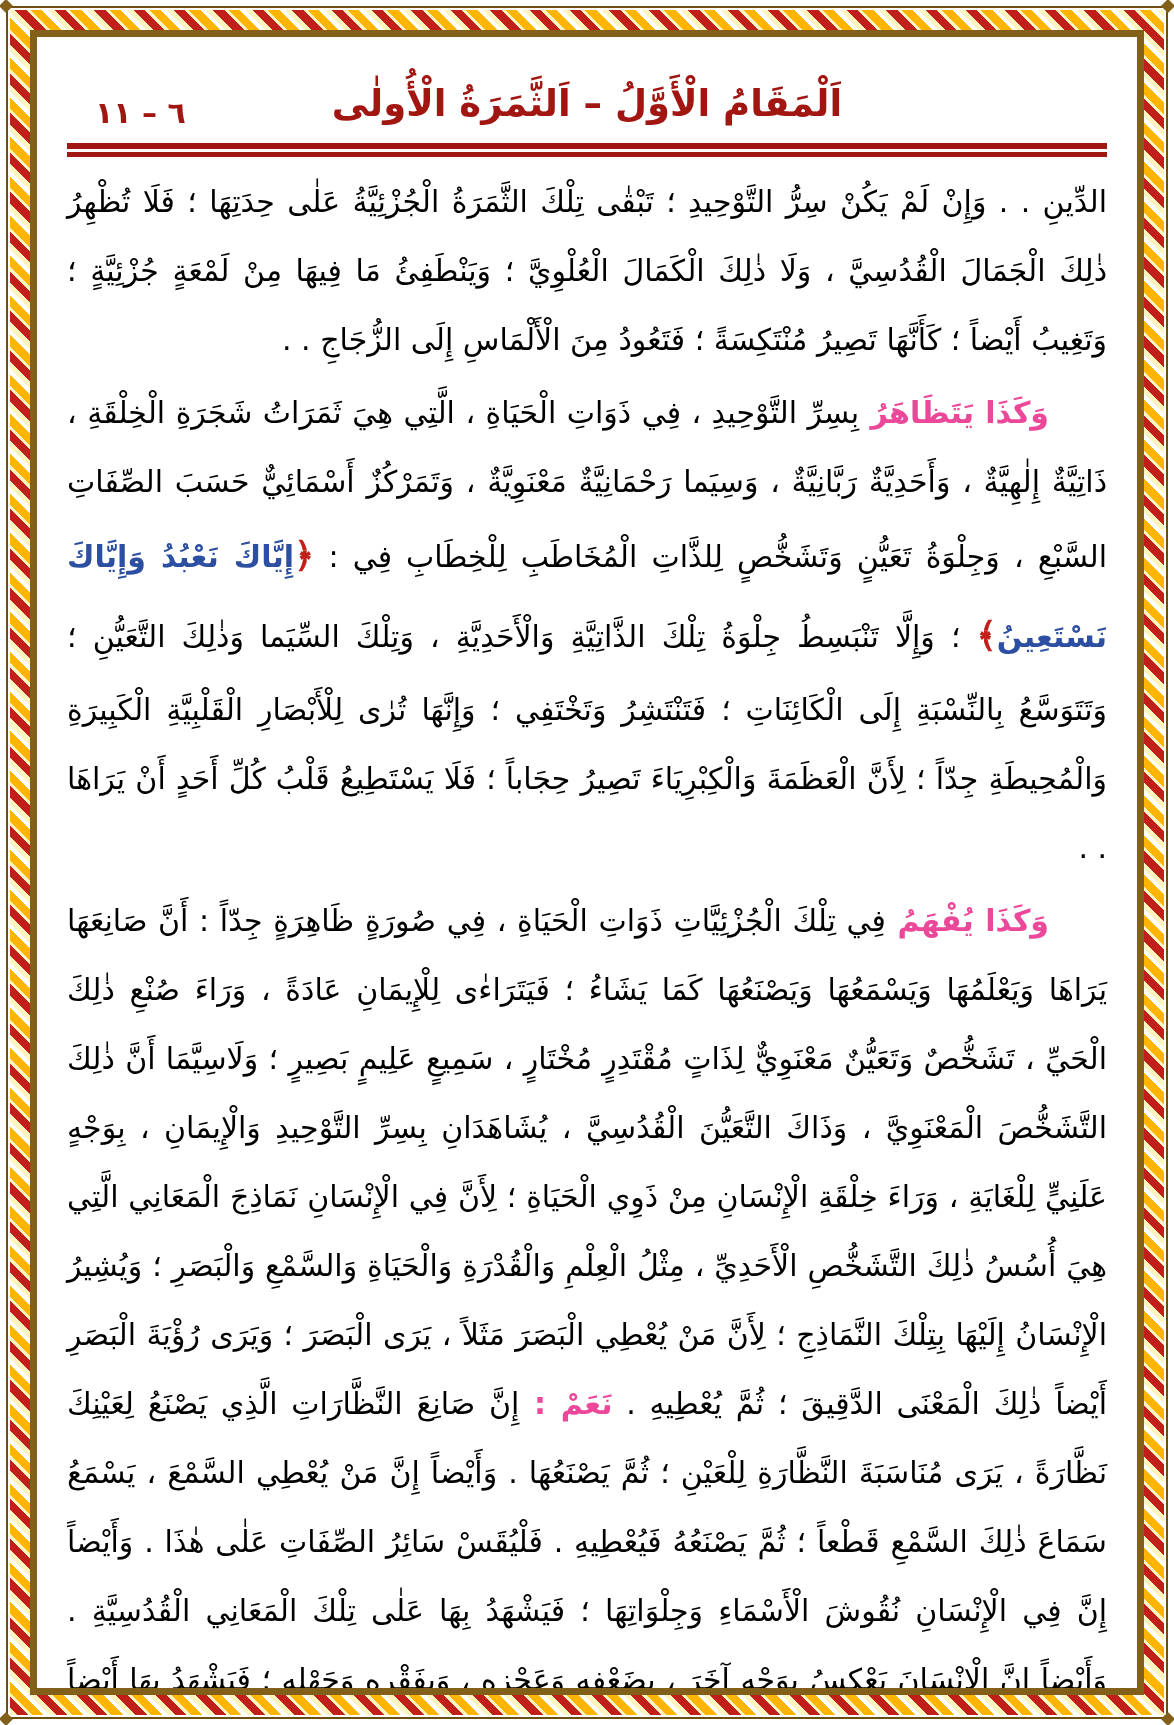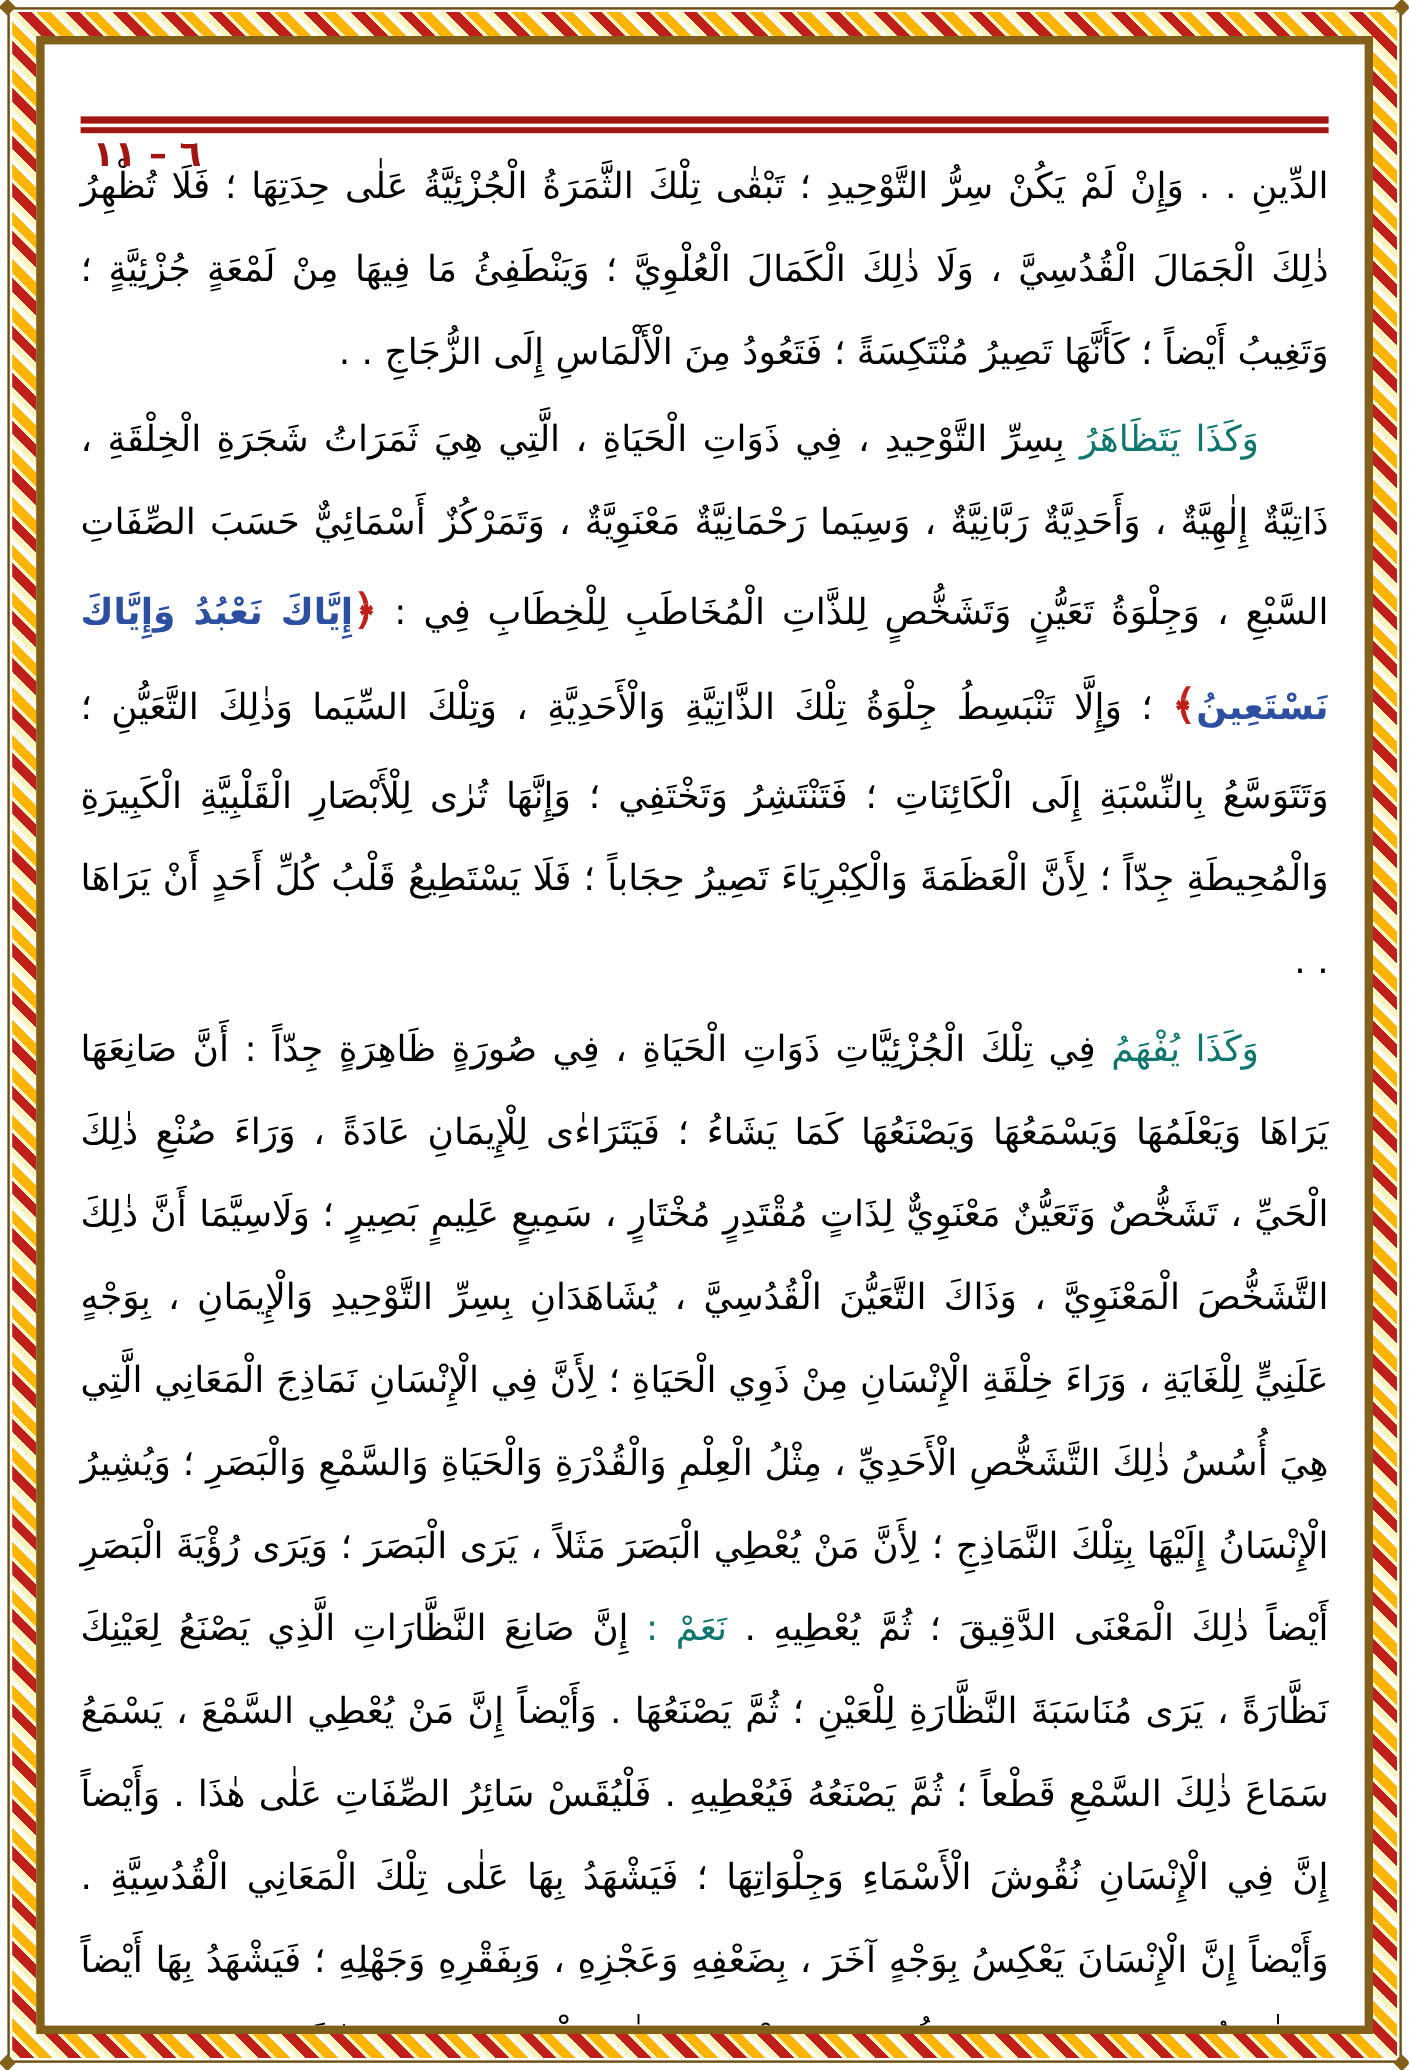--- a/index.html
+++ b/index.html
@@ -24,58 +24,59 @@
         #ffb400 16px 24px, #ffffff 24px 28px);
   }
   .frame-inner {
     height:100%; box-sizing:border-box; overflow:hidden;
     border:7px solid #82601a; background:#ffffff;
     padding:44px 30px 16px 30px;
   }
   
   .header { position:relative; text-align:center; }
   .page-ref {
-    position:absolute; left:10px; top:14px;
+    position:absolute; left:28px; top:14px;
     color:#a21612; font-weight:bold; font-size:30px; letter-spacing:2px;
   }
   .title {
     margin:0; display:inline-block;
     color:#a21612; font-size:37px; font-weight:bold; line-height:1.25;
   }
   .rule {
     margin-top:16px; height:3px;
     border-top:6px solid #a21612; border-bottom:5px solid #a21612;
   }
   
   .body {
     margin-top:10px; color:#000;
     font-size:30px; line-height:2.3;
     text-align:justify; text-justify:inter-word;
   }
   p.para { margin:0 0 4px 0; }
   p.para.indent { text-indent:58px; }
   .run-normal  { color:#000; }
-  .run-red     { color:#0f766e; font-weight:normal; }
+  .run-red     { color:#ec4899; font-weight:bold; }
   .run-verse   { color:#2d4fa1; font-weight:bold;margin-top:24px; }
   .run-bracket { color:#c1201a; font-weight:bold; font-size:1.15em; }
 </style>
 </head>
 <body>
 
 <div class="page">
   <div class="frame-outer">
     <div class="corner tl"></div>
     <div class="corner tr"></div>
     <div class="corner bl"></div>
     <div class="corner br"></div>
     <div class="frame-band">
       <div class="frame-inner">
 
         <header class="header">
           <div class="page-ref">٦ – ١١</div>
+          <h1 class="title">اَلْمَقَامُ الْأَوَّلُ – اَلثَّمَرَةُ الْأُولٰى</h1>
           <div class="rule"></div>
         </header>
 
         <main class="body">
             <p class="para"><span class="run-normal">الدِّينِ . . وَإِنْ لَمْ يَكُنْ سِرُّ التَّوْحِيدِ ؛ تَبْقٰى تِلْكَ الثَّمَرَةُ الْجُزْئِيَّةُ عَلٰى حِدَتِهَا ؛ فَلَا تُظْهِرُ ذٰلِكَ الْجَمَالَ الْقُدُسِيَّ ، وَلَا ذٰلِكَ الْكَمَالَ الْعُلْوِيَّ ؛ وَيَنْطَفِئُ مَا فِيهَا مِنْ لَمْعَةٍ جُزْئِيَّةٍ ؛ وَتَغِيبُ أَيْضاً ؛ كَأَنَّهَا تَصِيرُ مُنْتَكِسَةً ؛ فَتَعُودُ مِنَ الْأَلْمَاسِ إِلَى الزُّجَاجِ . .</span></p>
             <p class="para indent"><span class="run-red">وَكَذَا يَتَظَاهَرُ </span><span class="run-normal">بِسِرِّ التَّوْحِيدِ ، فِي ذَوَاتِ الْحَيَاةِ ، الَّتِي هِيَ ثَمَرَاتُ شَجَرَةِ الْخِلْقَةِ ، ذَاتِيَّةٌ إِلٰهِيَّةٌ ، وَأَحَدِيَّةٌ رَبَّانِيَّةٌ ، وَسِيَما رَحْمَانِيَّةٌ مَعْنَوِيَّةٌ ، وَتَمَرْكُزٌ أَسْمَائِيٌّ حَسَبَ الصِّفَاتِ السَّبْعِ ، وَجِلْوَةُ تَعَيُّنٍ وَتَشَخُّصٍ لِلذَّاتِ الْمُخَاطَبِ لِلْخِطَابِ فِي : </span><span class="run-bracket">﴿</span><span class="run-verse">إِيَّاكَ نَعْبُدُ وَإِيَّاكَ نَسْتَعِينُ</span><span class="run-bracket">﴾</span><span class="run-normal"> ؛ وَإِلَّا تَنْبَسِطُ جِلْوَةُ تِلْكَ الذَّاتِيَّةِ وَالْأَحَدِيَّةِ ، وَتِلْكَ السِّيَما وَذٰلِكَ التَّعَيُّنِ ؛ وَتَتَوَسَّعُ بِالنِّسْبَةِ إِلَى الْكَائِنَاتِ ؛ فَتَنْتَشِرُ وَتَخْتَفِي ؛ وَإِنَّهَا تُرٰى لِلْأَبْصَارِ الْقَلْبِيَّةِ الْكَبِيرَةِ وَالْمُحِيطَةِ جِدّاً ؛ لِأَنَّ الْعَظَمَةَ وَالْكِبْرِيَاءَ تَصِيرُ حِجَاباً ؛ فَلَا يَسْتَطِيعُ قَلْبُ كُلِّ أَحَدٍ أَنْ يَرَاهَا . .</span></p>
             <p class="para indent"><span class="run-red">وَكَذَا يُفْهَمُ </span><span class="run-normal">فِي تِلْكَ الْجُزْئِيَّاتِ ذَوَاتِ الْحَيَاةِ ، فِي صُورَةٍ ظَاهِرَةٍ جِدّاً : أَنَّ صَانِعَهَا يَرَاهَا وَيَعْلَمُهَا وَيَسْمَعُهَا وَيَصْنَعُهَا كَمَا يَشَاءُ ؛ فَيَتَرَاءٰى لِلْإِيمَانِ عَادَةً ، وَرَاءَ صُنْعِ ذٰلِكَ الْحَيِّ ، تَشَخُّصٌ وَتَعَيُّنٌ مَعْنَوِيٌّ لِذَاتٍ مُقْتَدِرٍ مُخْتَارٍ ، سَمِيعٍ عَلِيمٍ بَصِيرٍ ؛ وَلَاسِيَّمَا أَنَّ ذٰلِكَ التَّشَخُّصَ الْمَعْنَوِيَّ ، وَذَاكَ التَّعَيُّنَ الْقُدُسِيَّ ، يُشَاهَدَانِ بِسِرِّ التَّوْحِيدِ وَالْإِيمَانِ ، بِوَجْهٍ عَلَنِيٍّ لِلْغَايَةِ ، وَرَاءَ خِلْقَةِ الْإِنْسَانِ مِنْ ذَوِي الْحَيَاةِ ؛ لِأَنَّ فِي الْإِنْسَانِ نَمَاذِجَ الْمَعَانِي الَّتِي هِيَ أُسُسُ ذٰلِكَ التَّشَخُّصِ الْأَحَدِيِّ ، مِثْلُ الْعِلْمِ وَالْقُدْرَةِ وَالْحَيَاةِ وَالسَّمْعِ وَالْبَصَرِ ؛ وَيُشِيرُ الْإِنْسَانُ إِلَيْهَا بِتِلْكَ النَّمَاذِجِ ؛ لِأَنَّ مَنْ يُعْطِي الْبَصَرَ مَثَلاً ، يَرَى الْبَصَرَ ؛ وَيَرَى رُؤْيَةَ الْبَصَرِ أَيْضاً ذٰلِكَ الْمَعْنَى الدَّقِيقَ ؛ ثُمَّ يُعْطِيهِ . </span><span class="run-red">نَعَمْ : </span><span class="run-normal">إِنَّ صَانِعَ النَّظَّارَاتِ الَّذِي يَصْنَعُ لِعَيْنِكَ نَظَّارَةً ، يَرَى مُنَاسَبَةَ النَّظَّارَةِ لِلْعَيْنِ ؛ ثُمَّ يَصْنَعُهَا . وَأَيْضاً إِنَّ مَنْ يُعْطِي السَّمْعَ ، يَسْمَعُ سَمَاعَ ذٰلِكَ السَّمْعِ قَطْعاً ؛ ثُمَّ يَصْنَعُهُ فَيُعْطِيهِ . فَلْيُقَسْ سَائِرُ الصِّفَاتِ عَلٰى هٰذَا . وَأَيْضاً إِنَّ فِي الْإِنْسَانِ نُقُوشَ الْأَسْمَاءِ وَجِلْوَاتِهَا ؛ فَيَشْهَدُ بِهَا عَلٰى تِلْكَ الْمَعَانِي الْقُدُسِيَّةِ . وَأَيْضاً إِنَّ الْإِنْسَانَ يَعْكِسُ بِوَجْهٍ آخَرَ ، بِضَعْفِهِ وَعَجْزِهِ ، وَبِفَقْرِهِ وَجَهْلِهِ ؛ فَيَشْهَدُ بِهَا أَيْضاً ، عَلٰى قُدْرَةِ مَنْ يَرْحَمُهُ وَيَمُدُّ ضَعْفَهُ وَفَقْرَهُ ، وَعَلٰى عِلْمِهِ وَإِرَادَتِهِ ؛ وَهٰكَذَا سَائِرُ صِفَاتِهِ . .</span></p>
           </main>
 
       </div>

